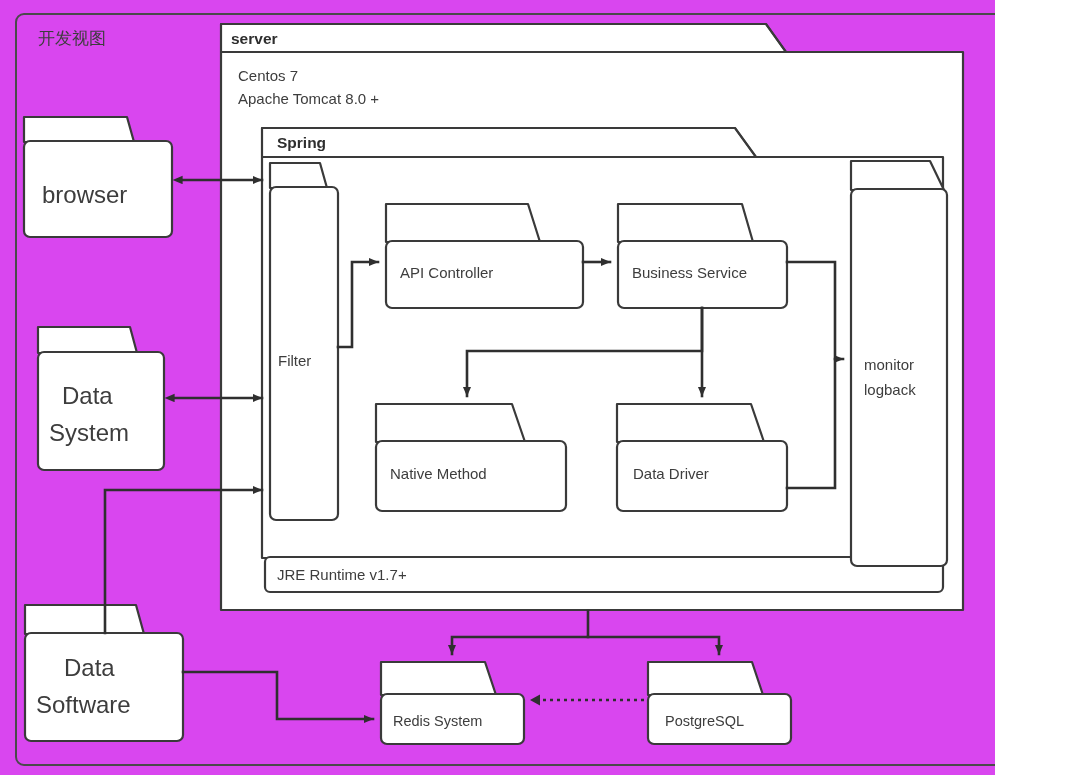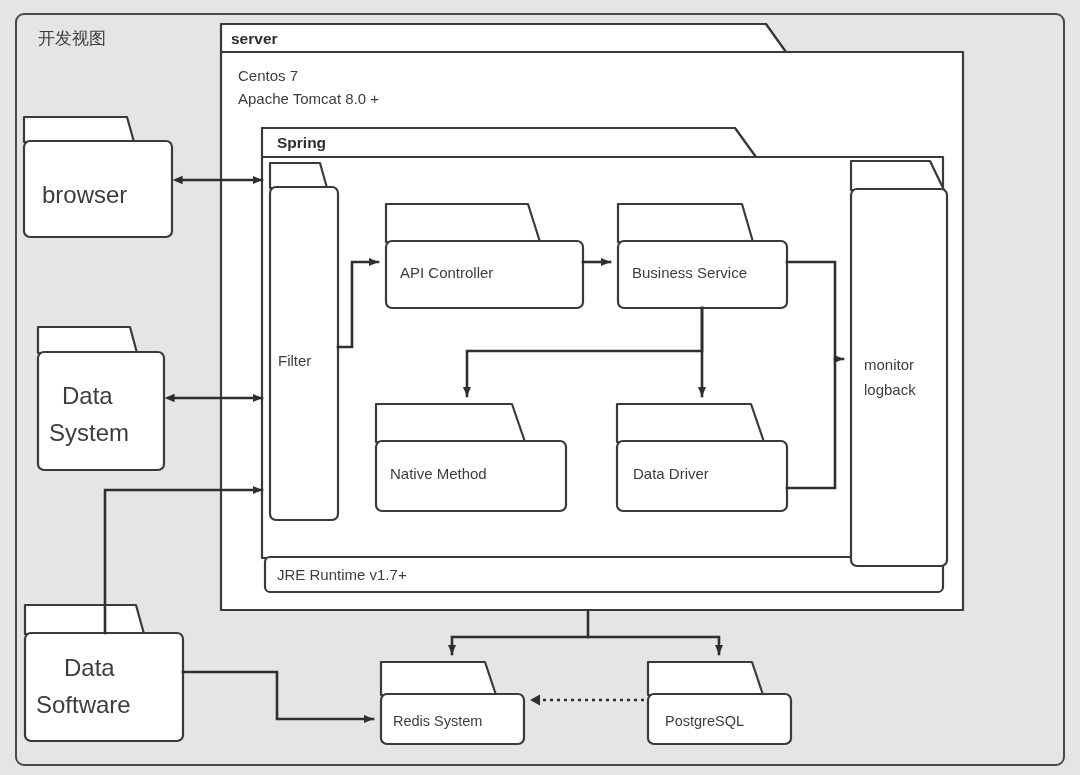--- a/index.html
+++ b/index.html
@@ -2,23 +2,23 @@
 <html><head>
 <meta charset="utf-8">
 <style>
   html, body {
     margin: 0;
     padding: 0;
     background: #ffffff;
   }
   #stage {
     position: relative;
-    width: 1080px;
+    width: 995px;
     height: 775px;
-    background: #e5e5e5;
+    background: #d946ef;
     font-family: "Liberation Sans", "DejaVu Sans", sans-serif;
     overflow: hidden;
     text-align: center;
   }
   #diagram-svg {
     position: absolute;
     left: 0;
     top: 0;
     width: 1080px;
     height: 775px;

